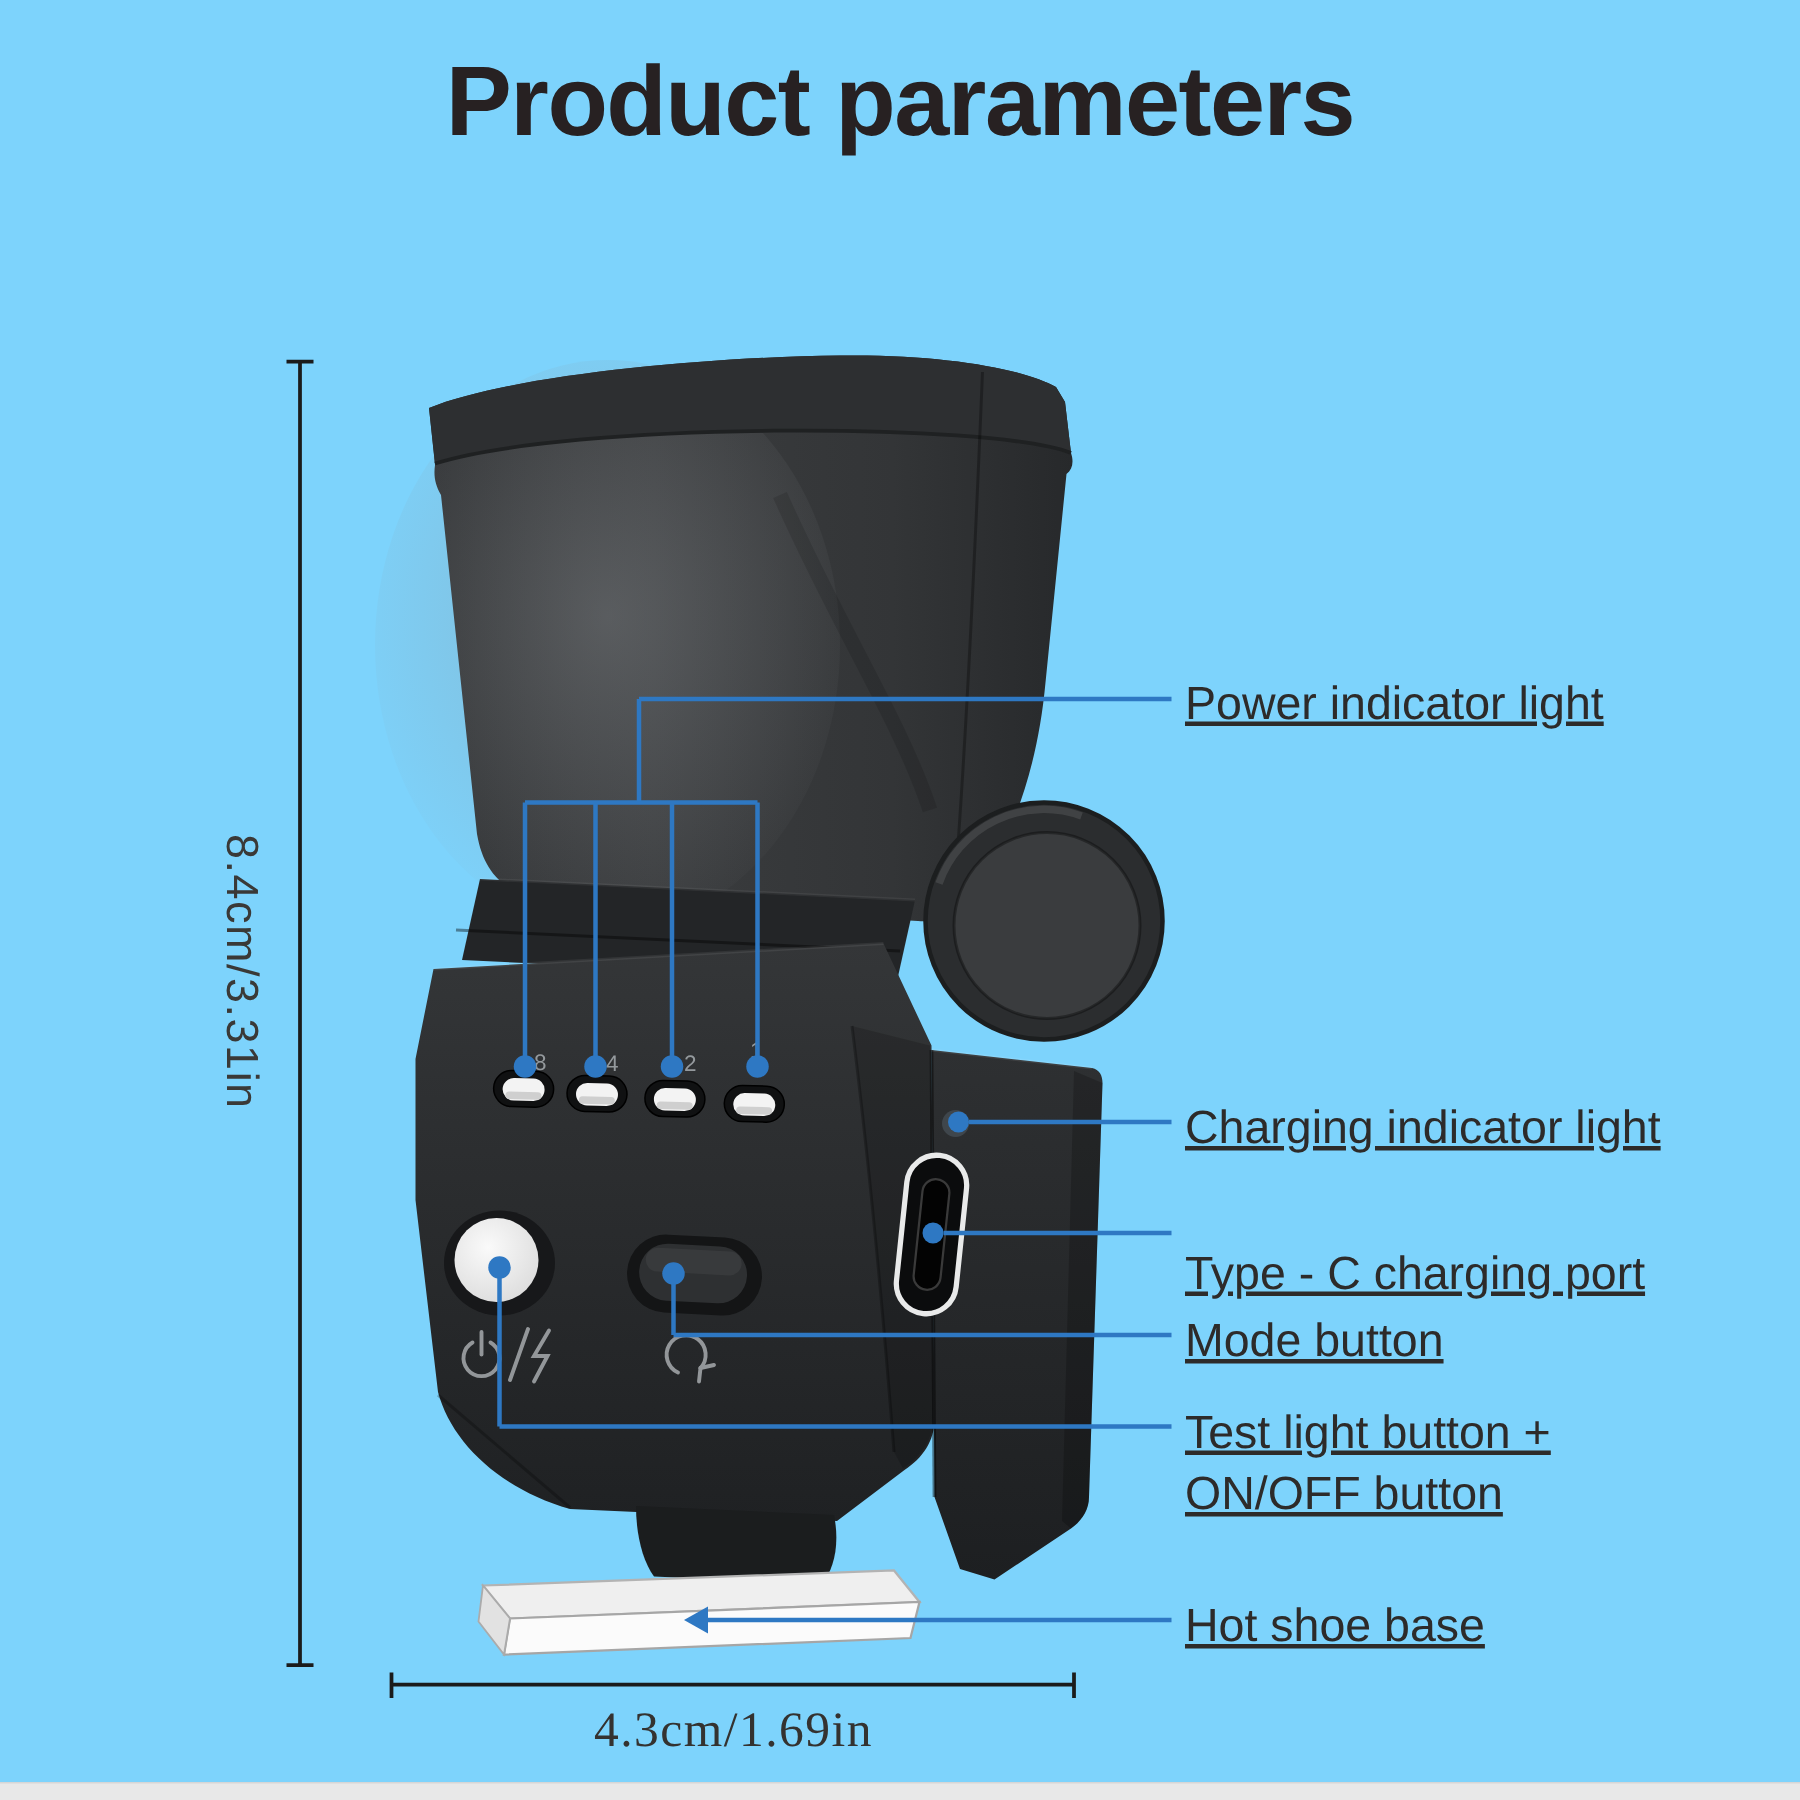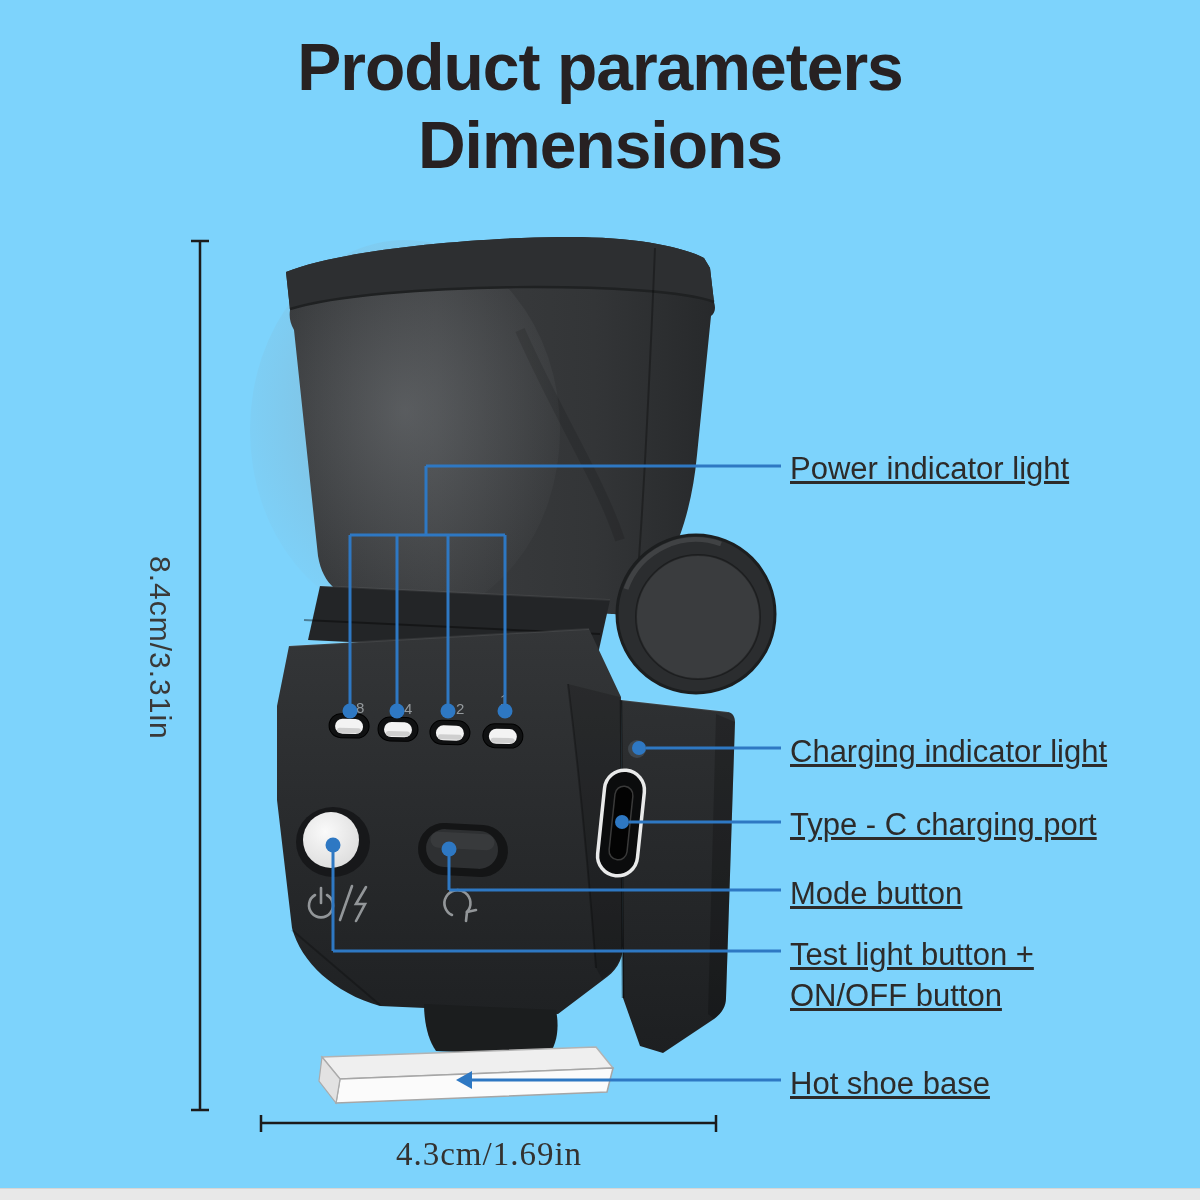--- a/index.html
+++ b/index.html
@@ -30,21 +30,20 @@
     background:#e8e8e8;border-top:1px solid #d6d6d6;
   }
 </style>
 </head>
 <body>
 
 <div class="stage">
 
   <div class="title">
     <div>Product parameters</div>
-    <div>Dimensions</div>
   </div>
 
   <svg class="devsvg" width="1200" height="1200" viewBox="0 0 1200 1200">
     <defs>
       <linearGradient id="headGrad" x1="0" y1="0" x2="1" y2="0">
         <stop offset="0" stop-color="#313335"></stop>
         <stop offset="0.35" stop-color="#3a3c3e"></stop>
         <stop offset="0.72" stop-color="#333537"></stop>
         <stop offset="1" stop-color="#27292b"></stop>
       </linearGradient>
@@ -198,21 +197,21 @@
     </g>
 
     <g stroke="#1b1b1b" stroke-width="2.5" fill="none">
       <path d="M200,241 V1110 M191,241 H209 M191,1110 H209"></path>
       <path d="M261,1123 H716 M261,1115 V1132 M716,1115 V1132"></path>
     </g>
   </svg>
 
   <div class="lbl" style="top:448px">Power indicator light</div>
   <div class="lbl" style="top:731px">Charging indicator light</div>
-  <div class="lbl" style="top:804px">Type - C charging port</div>
+  <div class="lbl" style="top:828px">Type - C charging port</div>
   <div class="lbl" style="top:873px">Mode button</div>
   <div class="lbl" style="top:934px">
     <div>Test light button +</div>
     <div>ON/OFF button</div>
   </div>
   <div class="lbl" style="top:1063px">Hot shoe base</div>
 
   <div class="dim-v">8.4cm/3.31in</div>
   <div class="dim-h">4.3cm/1.69in</div>
 

